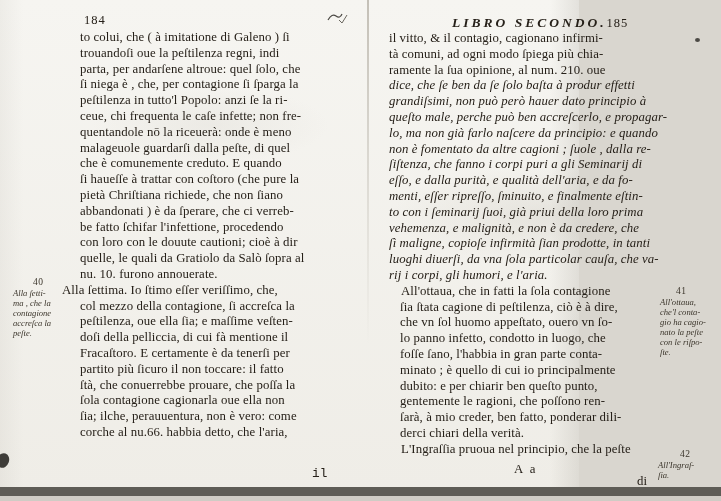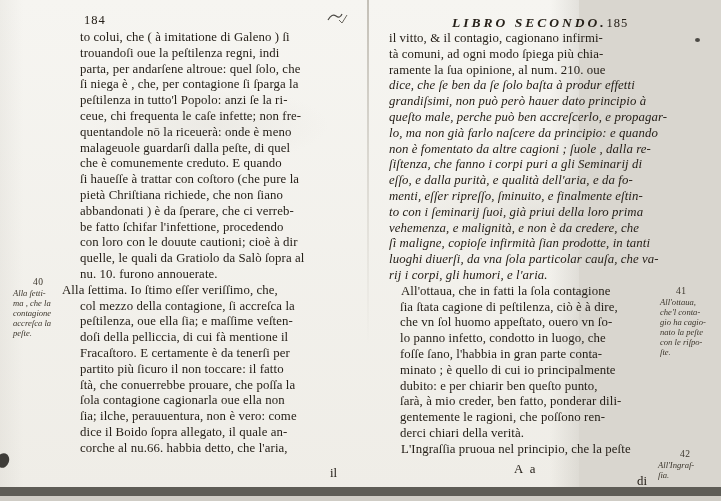--- a/index.html
+++ b/index.html
@@ -37,21 +37,21 @@
   .body-left .line{margin-left:20px;}
   .body-left .line.out{margin-left:2px;}
   .body-right{left:385px;top:31px;width:286px;}
   .body-right .line{margin-left:4px;}
   .body-right .line.out{margin-left:16px;}
   .body-right .line.cont{margin-left:15px;}
   .it{font-style:italic;}
 
   
   .catchword{position:absolute;font-size:12.8px;}
-  .cw-left{left:330px;top:466px;}
+  .cw-left{left:312px;top:466px;font-family:Liberation Mono, monospace;}
   .sig{left:514px;top:462px;letter-spacing:2px;}
   .cw-right{left:637px;top:474px;}
 
   
   .note{position:absolute;font-size:8.6px;line-height:10px;font-style:italic;color:#3b352b;}
   .note .num{display:block;font-style:normal;font-size:9.5px;letter-spacing:.5px;margin-bottom:1px;}
   .note .line{white-space:nowrap;}
   .note-40{left:13px;top:277px;width:60px;}
   .note-40 .num{padding-left:20px;}
   .note-41{left:660px;top:286px;width:58px;}
@@ -95,21 +95,20 @@
         <div class="line">nu. 10. furono annouerate.</div>
         <div class="line out">Alla ſettima. Io ſtimo eſſer veriſſimo, che,</div>
         <div class="line">col mezzo della contagione, ſi accreſca la</div>
         <div class="line">peſtilenza, oue ella ſia; e maſſime veſten-</div>
         <div class="line">doſi della pelliccia, di cui fà mentione il</div>
         <div class="line">Fracaſtoro. E certamente è da tenerſi per</div>
         <div class="line">partito più ſicuro il non toccare: il fatto</div>
         <div class="line">ſtà, che conuerrebbe prouare, che poſſa la</div>
         <div class="line">ſola contagione cagionarla oue ella non</div>
         <div class="line">ſia; ilche, perauuentura, non è vero: come</div>
-        <div class="line">dice il Boido ſopra allegato, il quale an-</div>
         <div class="line">corche al nu.66. habbia detto, che l'aria,</div>
       </div>
     <div class="catchword cw-left">il</div>
     <div class="note note-40">
       <span class="num">40</span>
       <div>
           <div class="line">Alla ſetti-</div>
           <div class="line">ma , che la</div>
           <div class="line">contagione</div>
           <div class="line">accreſca la</div>
@@ -140,22 +139,22 @@
         <div class="line it">ſì maligne, copioſe infirmità ſian prodotte, in tanti</div>
         <div class="line it">luoghi diuerſi, da vna ſola particolar cauſa, che va-</div>
         <div class="line it">rij i corpi, gli humori, e l'aria.</div>
         <div class="line out">All'ottaua, che in fatti la ſola contagione</div>
         <div class="line cont">ſia ſtata cagione di peſtilenza, ciò è à dire,</div>
         <div class="line cont">che vn ſol huomo appeſtato, ouero vn ſo-</div>
         <div class="line cont">lo panno infetto, condotto in luogo, che</div>
         <div class="line cont">foſſe ſano, l'habbia in gran parte conta-</div>
         <div class="line cont">minato ; è quello di cui io principalmente</div>
         <div class="line cont">dubito: e per chiarir ben queſto punto,</div>
+        <div class="line cont">gentemente le ragioni, che poſſono ren-</div>
         <div class="line cont">ſarà, à mio creder, ben fatto, ponderar dili-</div>
-        <div class="line cont">gentemente le ragioni, che poſſono ren-</div>
         <div class="line cont">derci chiari della verità.</div>
         <div class="line out">L'Ingraſſia pruoua nel principio, che la peſte</div>
       </div>
     <div class="catchword sig">A a</div>
     <div class="catchword cw-right">di</div>
     <div class="note note-41">
       <span class="num">41</span>
       <div>
           <div class="line">All'ottaua,</div>
           <div class="line">che'l conta-</div>

